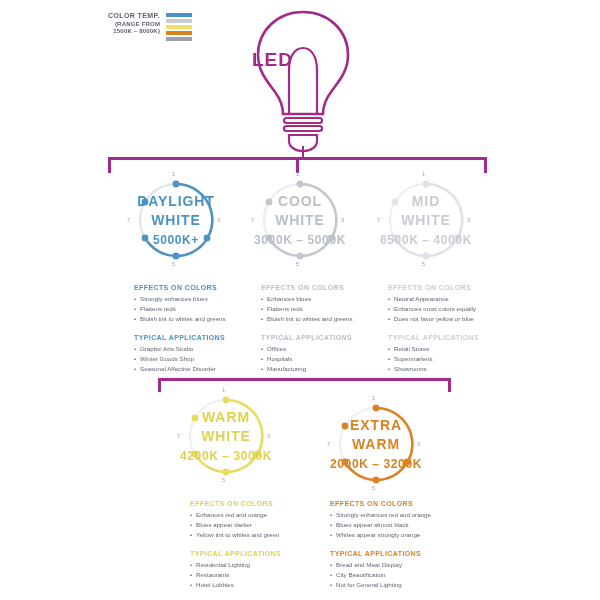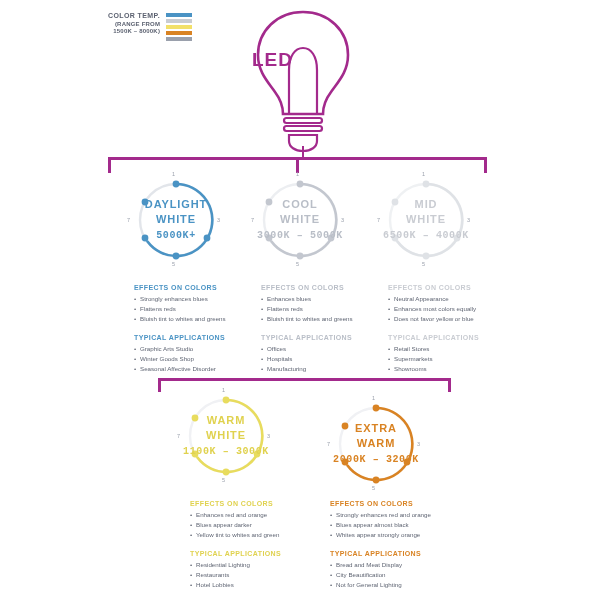--- a/index.html
+++ b/index.html
@@ -94,30 +94,29 @@
     width: 96px;
     height: 96px;
     display: flex;
     flex-direction: column;
     align-items: center;
     justify-content: center;
     text-align: center;
     line-height: 1.35;
   }
   .dial-name {
-    font-size: 11px;
+    font-size: 14px;
     font-weight: bold;
     letter-spacing: .9px;
   }
   .dial-range {
-    font-size: 10px;
+    font-size: 12px;
     font-weight: bold;
     letter-spacing: .6px;
     margin-top: 2px;
-    font-family: Liberation Mono, monospace;
   }
   .tick-num {
     position: absolute;
     font-size: 5.5px;
     color: #9aa0ac;
   }
 
   
   .info {
     position: absolute;
@@ -304,21 +303,21 @@
       <path d="M48 12 A36 36 0 1 1 19.5 69.5" fill="none" stroke="#e8dc5e" stroke-width="2.6" stroke-linecap="round"></path>
       <circle cx="48" cy="12" r="3.4" fill="#e8dc5e"></circle>
       <circle cx="79" cy="66" r="3.4" fill="#e8dc5e"></circle>
       <circle cx="48" cy="84" r="3.4" fill="#e8dc5e"></circle>
       <circle cx="17" cy="66" r="3.4" fill="#e8dc5e"></circle>
       <circle cx="17" cy="30" r="3.4" fill="#e8dc5e"></circle>
     </svg>
     <div class="dial-label">
       <div class="dial-name" style="color:#e0d24f">WARM</div>
       <div class="dial-name" style="color:#e0d24f">WHITE</div>
-      <div class="dial-range" style="color:#e0d24f">1100K – 3000K</div>
+      <div class="dial-range" style="color:#e0d24f">4200K – 3000K</div>
     </div>
     <div class="tick-num" style="left:44px; top:-1px;">1</div>
     <div class="tick-num" style="left:89px; top:45px;">3</div>
     <div class="tick-num" style="left:44px; top:89px;">5</div>
     <div class="tick-num" style="left:-1px; top:45px;">7</div>
   </div>
 
   <div class="dial" style="left:328px; top:396px;">
     <svg width="96" height="96" viewBox="0 0 96 96">
       <circle cx="48" cy="48" r="36" fill="none" stroke="#f0f1f4" stroke-width="2.4"></circle>

